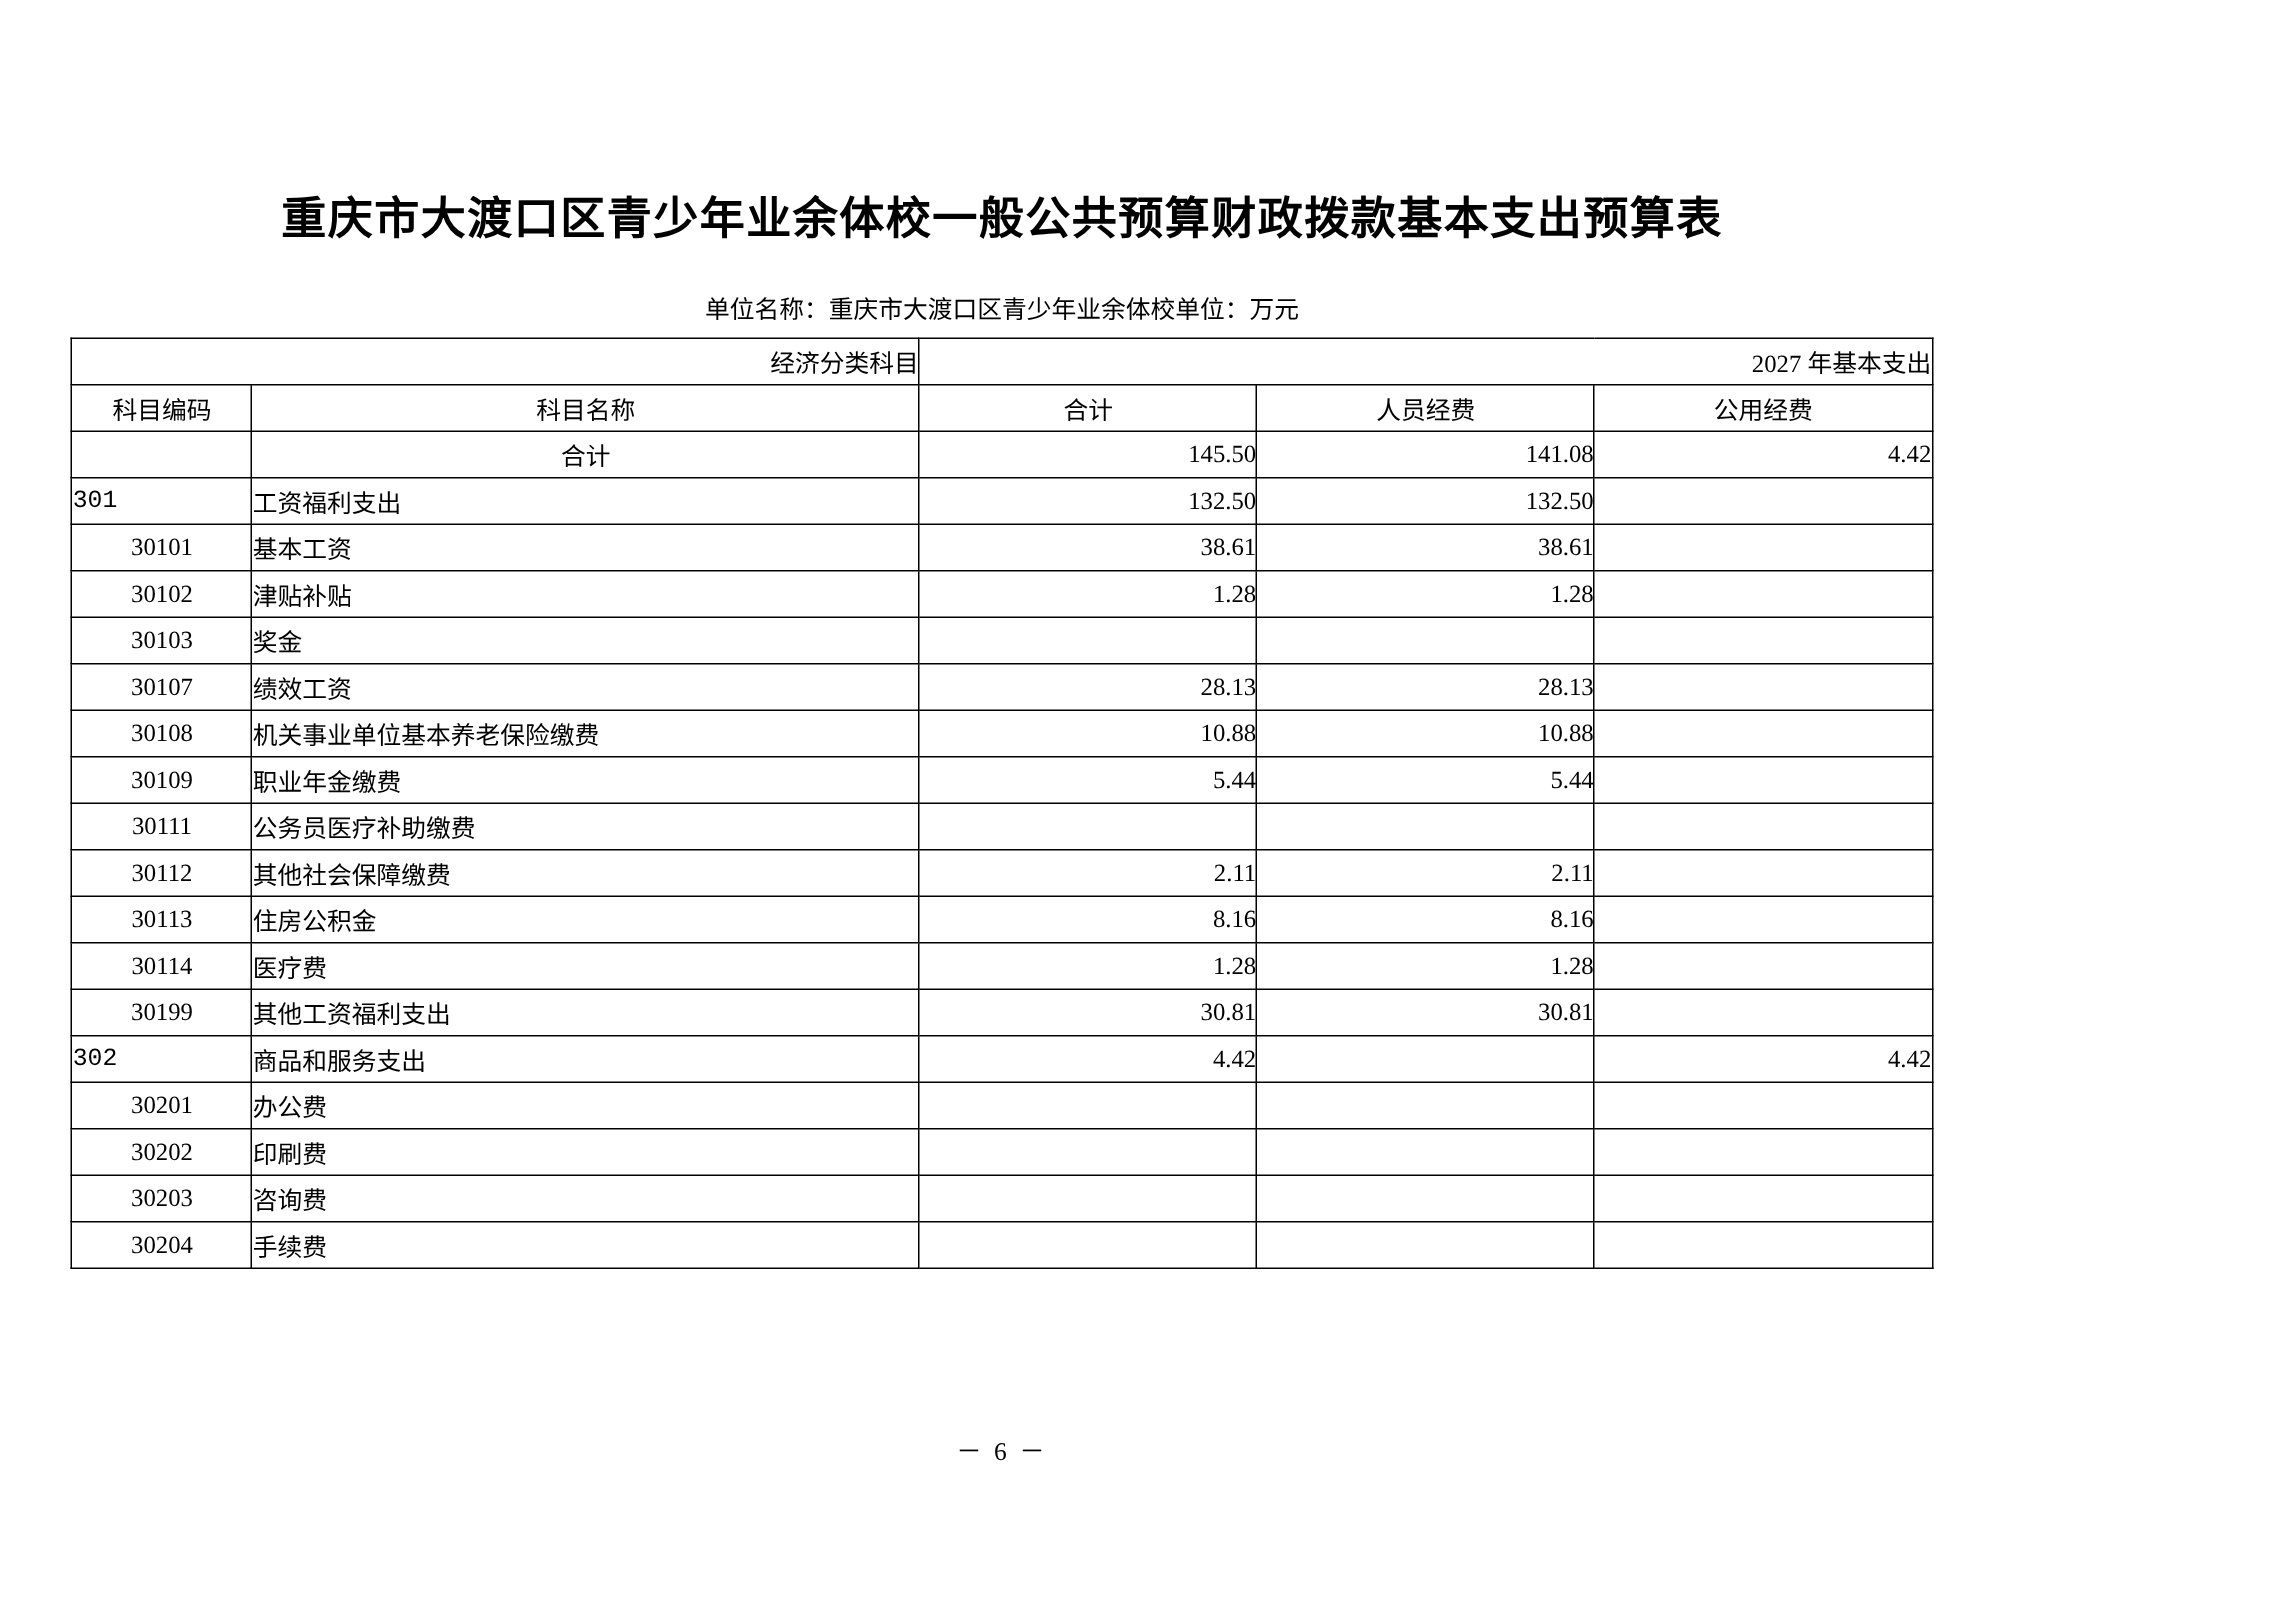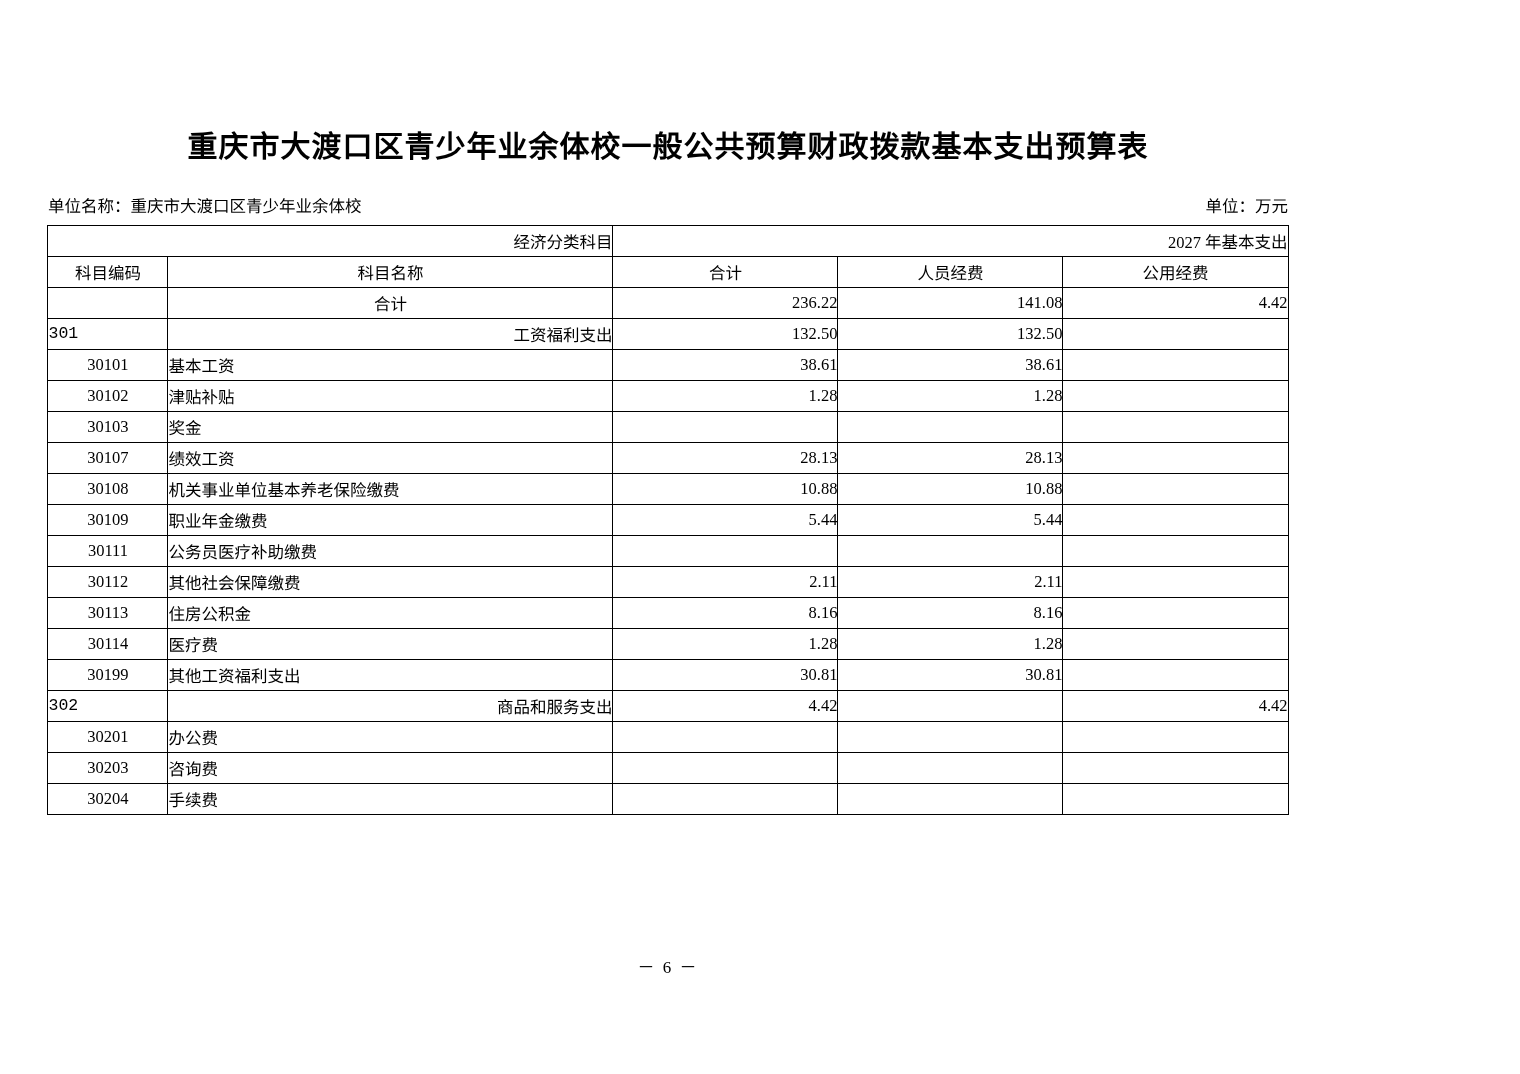--- a/index.html
+++ b/index.html
@@ -28,21 +28,21 @@
     font-size: 30px;
     font-weight: bold;
     letter-spacing: 1px;
     margin: 0;
     padding-top: 128px;
     line-height: 1.25;
     font-family: "Liberation Serif", "DejaVu Serif", serif;
   }
   .meta-row {
     display: flex;
-    justify-content: space-between;
+    justify-content: center;
     align-items: flex-end;
     width: 1240px;
     margin: 30px auto 0 auto;
     font-size: 16.5px;
     line-height: 1.3;
   }
   .meta-left, .meta-right {
     white-space: nowrap;
   }
   table.budget {
@@ -79,21 +79,21 @@
   }
   .cell-code-top {
     text-align: left;
     padding-left: 8px;
     font-family: Liberation Mono, monospace;
   }
   .cell-code-indent {
     text-align: center;
   }
   .cell-name {
-    text-align: right;
+    text-align: left;
     padding-left: 22px;
   }
   .cell-name-sub {
     text-align: left;
     padding-left: 36px;
     margin-top: 20px;
   }
   .cell-name-total {
     text-align: center;
     padding-left: 0;
@@ -142,21 +142,21 @@
         <th class="hdr2">科目名称</th>
         <th class="hdr2">合计</th>
         <th class="hdr2">人员经费</th>
         <th class="hdr2">公用经费</th>
       </tr>
     </thead>
     <tbody id="table-body">
         <tr>
           <td class="cell-code-indent"></td>
           <td class="cell-name-total">合计</td>
-          <td class="cell-num">236.22</td>
+          <td class="cell-num">145.50</td>
           <td class="cell-num">141.08</td>
           <td class="cell-num">4.42</td>
         </tr>
         <tr>
           <td class="cell-code-top">301</td>
           <td class="cell-name">工资福利支出</td>
           <td class="cell-num">132.50</td>
           <td class="cell-num">132.50</td>
           <td class="cell-num"></td>
         </tr>
@@ -245,20 +245,27 @@
           <td class="cell-num">4.42</td>
         </tr>
         <tr>
           <td class="cell-code-indent">30201</td>
           <td class="cell-name-sub">办公费</td>
           <td class="cell-num"></td>
           <td class="cell-num"></td>
           <td class="cell-num"></td>
         </tr>
         <tr>
+          <td class="cell-code-indent">30202</td>
+          <td class="cell-name-sub">印刷费</td>
+          <td class="cell-num"></td>
+          <td class="cell-num"></td>
+          <td class="cell-num"></td>
+        </tr>
+        <tr>
           <td class="cell-code-indent">30203</td>
           <td class="cell-name-sub">咨询费</td>
           <td class="cell-num"></td>
           <td class="cell-num"></td>
           <td class="cell-num"></td>
         </tr>
         <tr>
           <td class="cell-code-indent">30204</td>
           <td class="cell-name-sub">手续费</td>
           <td class="cell-num"></td>

